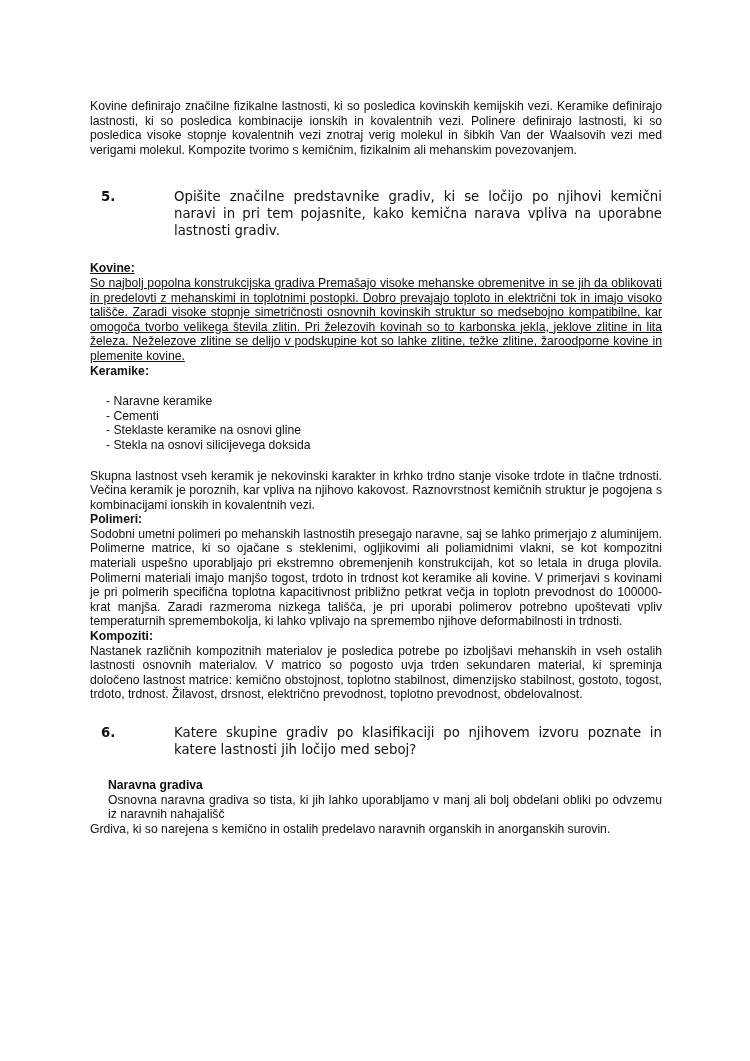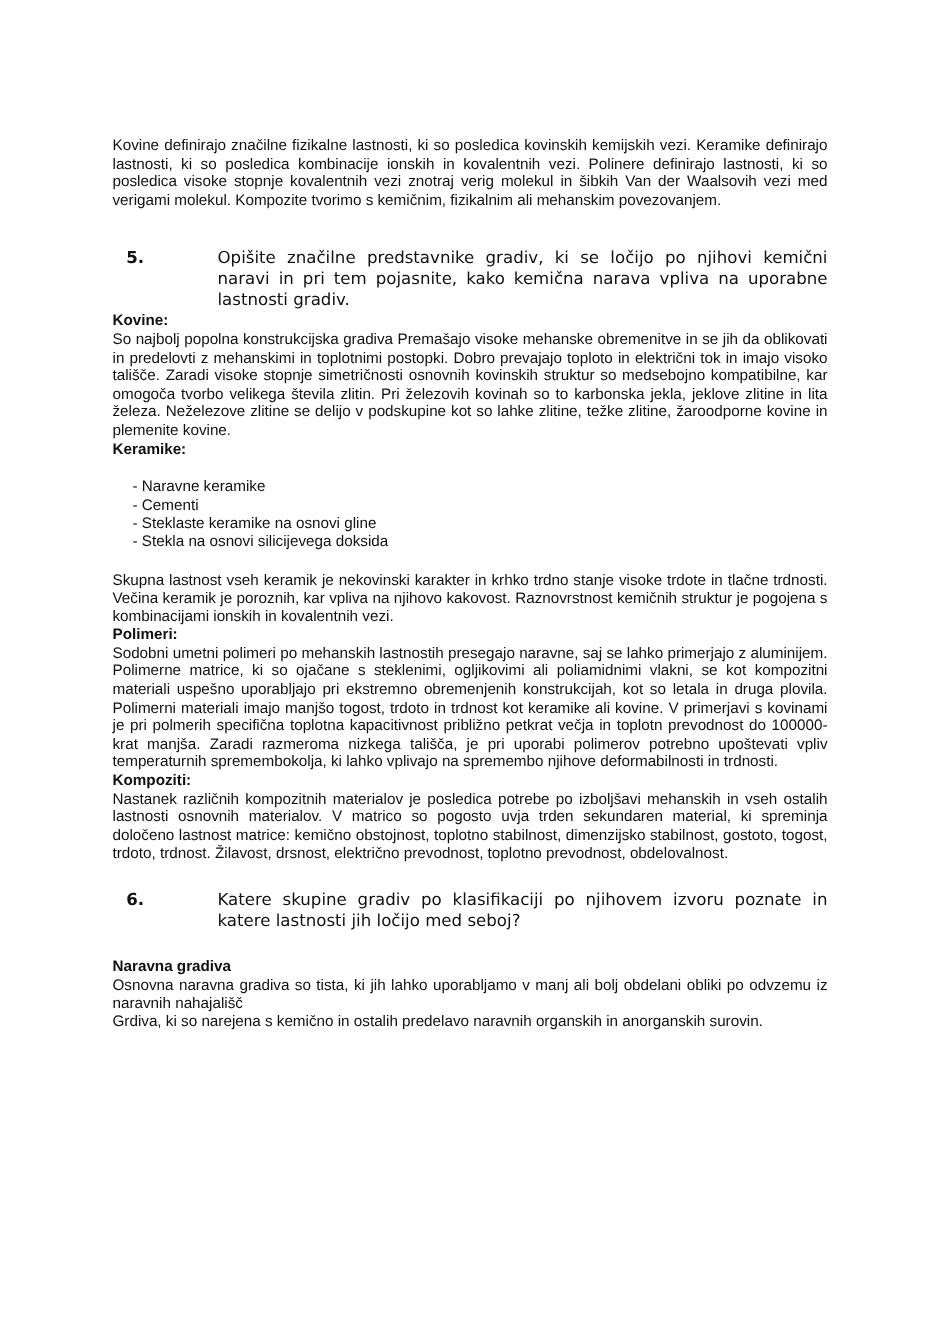--- a/index.html
+++ b/index.html
@@ -1,18 +1,18 @@
 <!DOCTYPE html>
 <html><head>
 <meta charset="utf-8">
 <style>
   html, body { margin: 0; padding: 0; background: #ffffff; }
   body { width: 750px; height: 1061px; position: relative; overflow: hidden; }
   .page {
-    position: absolute; left: 90px; top: 109px; width: 572px;
+    position: absolute; left: 90px; top: 99px; width: 572px;
     font-family: "Liberation Sans", sans-serif; font-size: 12.2px; line-height: 14.6px; color: #111;
   }
   p { margin: 0; text-align: justify; }
   .h { font-weight: bold; margin: 0; }
   .q {
     font-family: "DejaVu Sans", sans-serif; font-size: 13.3px; line-height: 17px; color: #111;
     display: flex; margin-left: 11px;
   }
   .q .num { width: 35px; font-weight: bold; flex: none; }
   .q .txt { flex: 1; text-align: justify; margin-left: 38px; }
@@ -23,21 +23,21 @@
 <body>
 
 <div class="page">
   <p>Kovine definirajo značilne fizikalne lastnosti, ki so posledica kovinskih kemijskih vezi. Keramike definirajo lastnosti, ki so posledica kombinacije ionskih in kovalentnih vezi. Polinere definirajo lastnosti, ki so posledica visoke stopnje kovalentnih vezi znotraj verig molekul in šibkih Van der Waalsovih vezi med verigami molekul. Kompozite tvorimo s kemičnim, fizikalnim ali mehanskim povezovanjem.</p>
 
   <div class="q" style="margin-top:31px;">
     <span class="num">5.</span>
     <span class="txt">Opišite značilne predstavnike gradiv, ki se ločijo po njihovi kemični naravi in pri tem pojasnite, kako kemična narava vpliva na uporabne lastnosti gradiv.</span>
   </div>
 
-  <div style="">
+  <div style="margin-top:22px;text-decoration:underline;">
     <p class="h">Kovine:</p>
     <p>So najbolj popolna konstrukcijska gradiva Premašajo visoke mehanske obremenitve in se jih da oblikovati in predelovti z mehanskimi in toplotnimi postopki. Dobro prevajajo toploto in električni tok in imajo visoko tališče. Zaradi visoke stopnje simetričnosti osnovnih kovinskih struktur so medsebojno kompatibilne, kar omogoča tvorbo velikega števila zlitin. Pri železovih kovinah so to karbonska jekla, jeklove zlitine in lita železa. Neželezove zlitine se delijo v podskupine kot so lahke zlitine, težke zlitine, žaroodporne kovine in plemenite kovine.</p>
   </div>
 
   <div>
     <p class="h">Keramike:</p>
     <ul>
       <li>- Naravne keramike</li>
       <li>- Cementi</li>
       <li>- Steklaste keramike na osnovi gline</li>
@@ -54,21 +54,21 @@
   <div>
     <p class="h">Kompoziti:</p>
     <p>Nastanek različnih kompozitnih materialov je posledica potrebe po izboljšavi mehanskih in vseh ostalih lastnosti osnovnih materialov. V matrico so pogosto uvja trden sekundaren material, ki spreminja določeno lastnost matrice: kemično obstojnost, toplotno stabilnost, dimenzijsko stabilnost, gostoto, togost, trdoto, trdnost. Žilavost, drsnost, električno prevodnost, toplotno prevodnost, obdelovalnost.</p>
   </div>
 
   <div class="q" style="margin-top:22px;">
     <span class="num">6.</span>
     <span class="txt">Katere skupine gradiv po klasifikaciji po njihovem izvoru poznate in katere lastnosti jih ločijo med seboj?</span>
   </div>
 
-  <div style="margin-top:20px;">
+  <div style="margin-top:20px;margin-left:18px;">
     <p class="h">Naravna gradiva</p>
     <p>Osnovna naravna gradiva so tista, ki jih lahko uporabljamo v manj ali bolj obdelani obliki po odvzemu iz naravnih nahajališč</p>
   </div>
 
   <div>
     <p>Grdiva, ki so narejena s kemično in ostalih predelavo naravnih organskih in anorganskih surovin.</p>
   </div>
 </div>
 
 </body></html>

